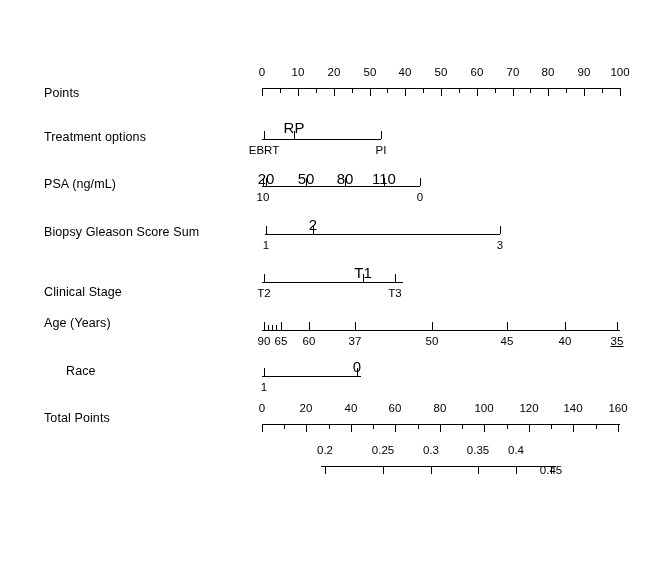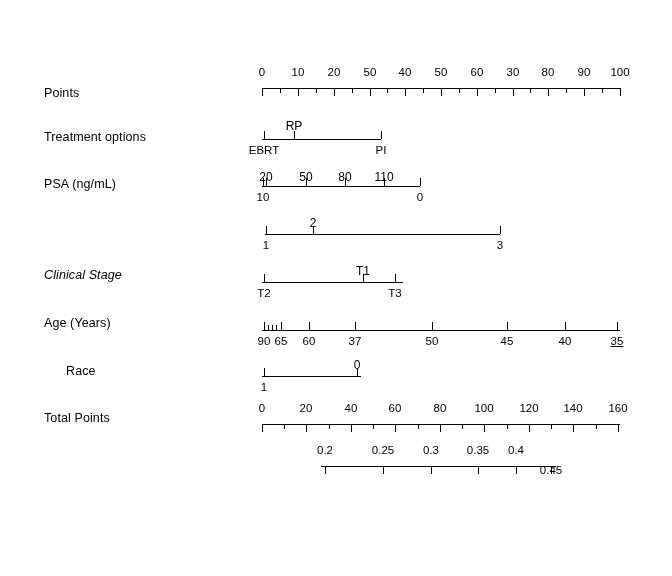--- a/index.html
+++ b/index.html
@@ -39,21 +39,21 @@
   .tick-label {
     position: absolute;
     font-size: 11.5px;
     color: #000;
     white-space: nowrap;
     text-align: center;
     transform: translateX(-50%);
   }
   .above-label {
     position: absolute;
-    font-size: 12px;
+    font-size: 15px;
     color: #000;
     white-space: nowrap;
     text-align: right;
     transform: translateX(-50%);
   }
 </style>
 </head>
 <body>
 
 <div id="nomogram">
@@ -67,21 +67,21 @@
     <div class="tick-label" style="left: 334px; top: 66px;">20</div>
     <div class="tick" style="left: 370px; top: 88px; height: 8px;"></div>
     <div class="tick-label" style="left: 370px; top: 66px;">50</div>
     <div class="tick" style="left: 405px; top: 88px; height: 8px;"></div>
     <div class="tick-label" style="left: 405px; top: 66px;">40</div>
     <div class="tick" style="left: 441px; top: 88px; height: 8px;"></div>
     <div class="tick-label" style="left: 441px; top: 66px;">50</div>
     <div class="tick" style="left: 477px; top: 88px; height: 8px;"></div>
     <div class="tick-label" style="left: 477px; top: 66px;">60</div>
     <div class="tick" style="left: 513px; top: 88px; height: 8px;"></div>
-    <div class="tick-label" style="left: 513px; top: 66px;">30</div>
+    <div class="tick-label" style="left: 513px; top: 66px;">70</div>
     <div class="tick" style="left: 548px; top: 88px; height: 8px;"></div>
     <div class="tick-label" style="left: 548px; top: 66px;">80</div>
     <div class="tick" style="left: 584px; top: 88px; height: 8px;"></div>
     <div class="tick-label" style="left: 584px; top: 66px;">90</div>
     <div class="tick" style="left: 620px; top: 88px; height: 8px;"></div>
     <div class="tick-label" style="left: 620px; top: 66px;">100</div>
     <div class="tick" style="left: 280px; top: 88px; height: 5px;"></div>
     <div class="tick" style="left: 316px; top: 88px; height: 5px;"></div>
     <div class="tick" style="left: 352px; top: 88px; height: 5px;"></div>
     <div class="tick" style="left: 387px; top: 88px; height: 5px;"></div>
@@ -106,28 +106,29 @@
     <div class="tick" style="left: 420px; top: 178px; height: 8px;"></div>
     <div class="tick-label" style="left: 420px; top: 191px;">0</div>
     <div class="tick" style="left: 266px; top: 178px; height: 8px;"></div>
     <div class="above-label" style="left: 266px; top: 170px;">20</div>
     <div class="tick" style="left: 306px; top: 178px; height: 8px;"></div>
     <div class="above-label" style="left: 306px; top: 170px;">50</div>
     <div class="tick" style="left: 345px; top: 178px; height: 8px;"></div>
     <div class="above-label" style="left: 345px; top: 170px;">80</div>
     <div class="tick" style="left: 384px; top: 178px; height: 8px;"></div>
     <div class="above-label" style="left: 384px; top: 170px;">110</div>
+    <div class="row-label" style="left: 44px; top: 225px;">Biopsy Gleason Score Sum</div>
     <div class="axis-line" style="left: 265px; top: 234px; width: 235px;"></div>
     <div class="tick" style="left: 266px; top: 226px; height: 8px;"></div>
     <div class="tick-label" style="left: 266px; top: 239px;">1</div>
     <div class="tick" style="left: 500px; top: 226px; height: 8px;"></div>
     <div class="tick-label" style="left: 500px; top: 239px;">3</div>
     <div class="tick" style="left: 313px; top: 226px; height: 8px;"></div>
     <div class="above-label" style="left: 313px; top: 216px;">2</div>
-    <div class="row-label" style="left: 44px; top: 268px; font-style: italic;">Clinical Stage</div>
+    <div class="row-label" style="left: 44px; top: 285px;">Clinical Stage</div>
     <div class="axis-line" style="left: 262px; top: 282px; width: 141px;"></div>
     <div class="tick" style="left: 264px; top: 274px; height: 8px;"></div>
     <div class="tick-label" style="left: 264px; top: 287px;">T2</div>
     <div class="tick" style="left: 395px; top: 274px; height: 8px;"></div>
     <div class="tick-label" style="left: 395px; top: 287px;">T3</div>
     <div class="tick" style="left: 363px; top: 274px; height: 8px;"></div>
     <div class="above-label" style="left: 363px; top: 264px;">T1</div>
     <div class="row-label" style="left: 44px; top: 316px;">Age (Years)</div>
     <div class="axis-line" style="left: 262px; top: 330px; width: 358px;"></div>
     <div class="tick" style="left: 264px; top: 322px; height: 8px;"></div>

